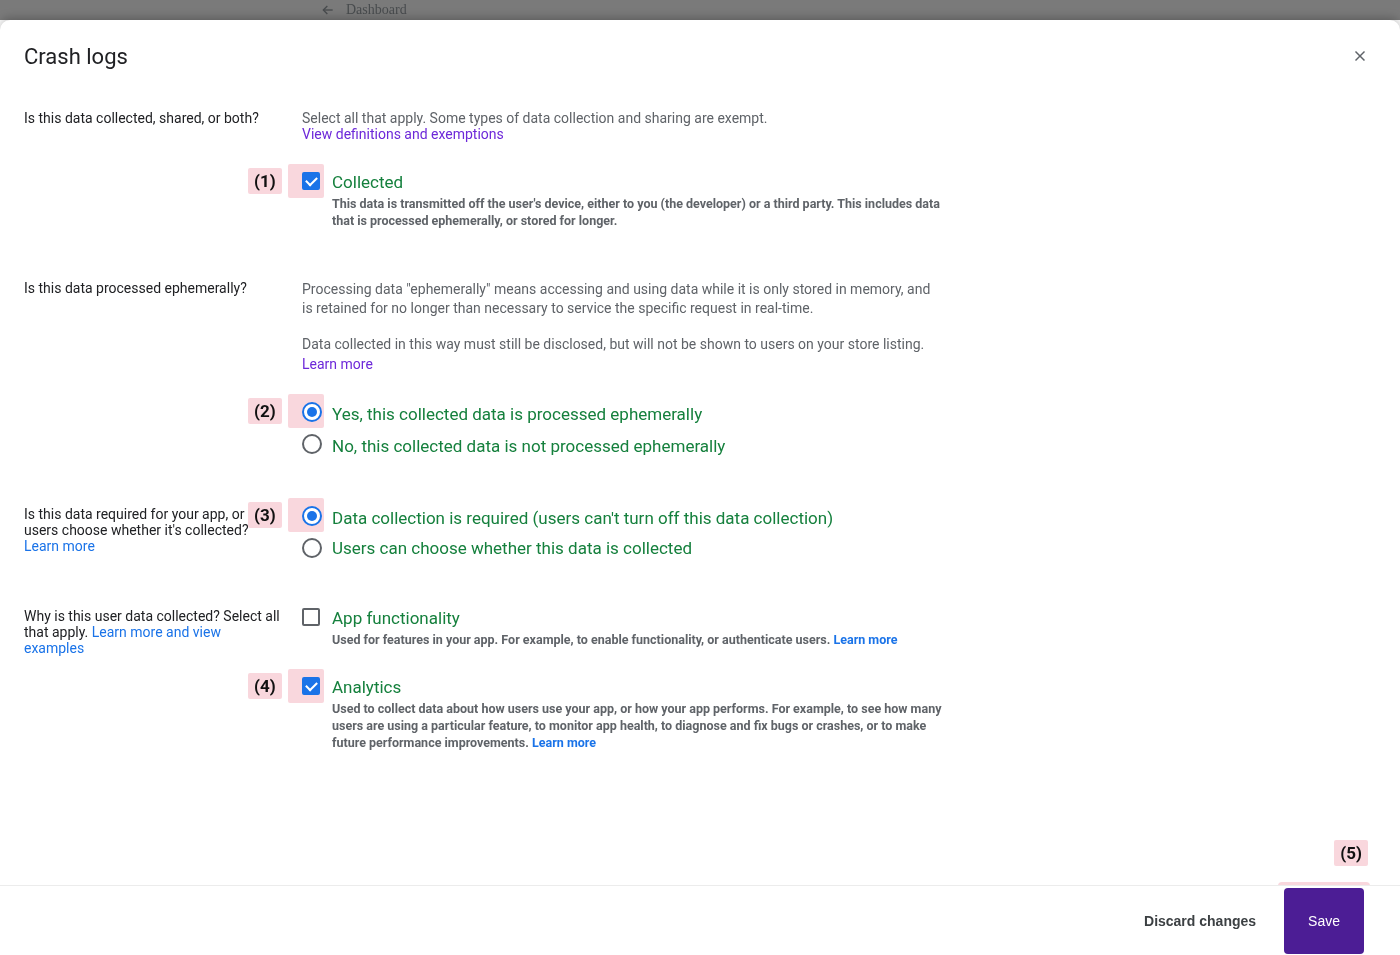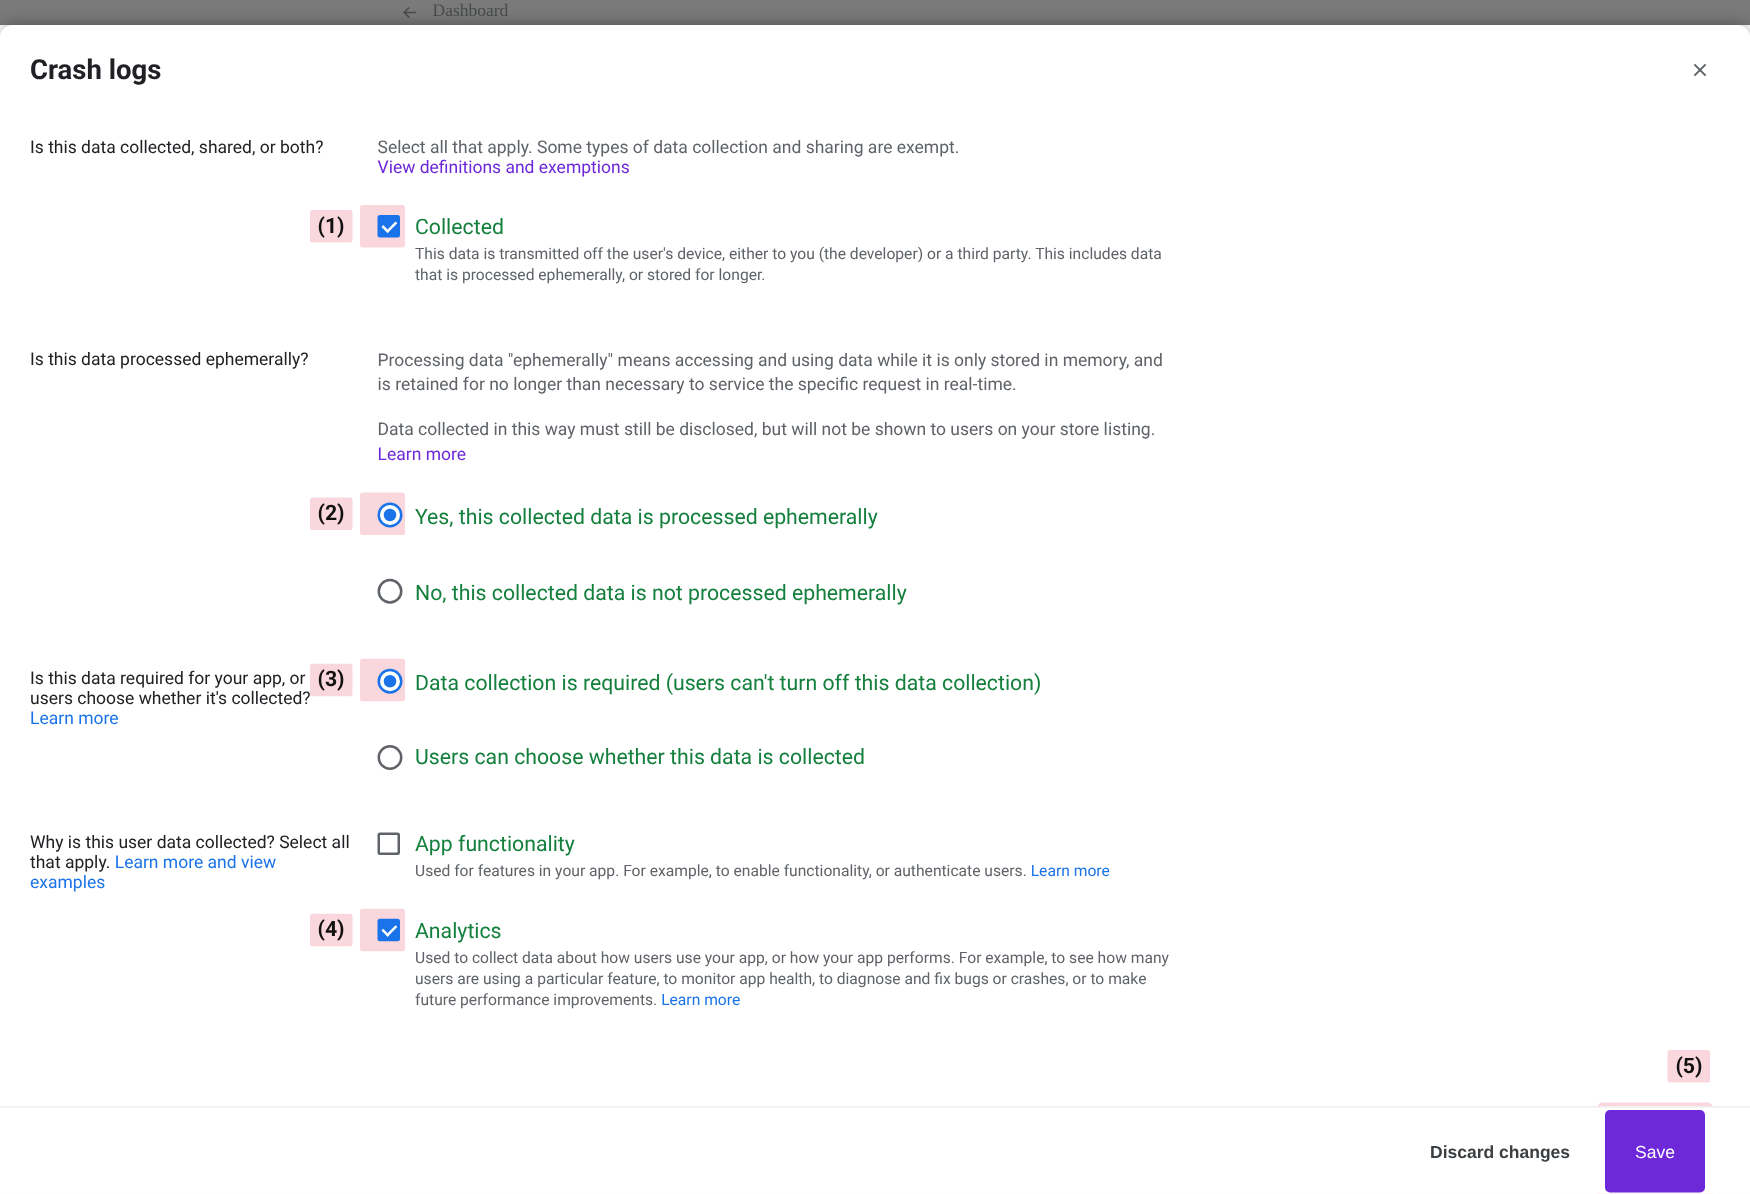--- a/index.html
+++ b/index.html
@@ -4,56 +4,56 @@
 <style>
   * { box-sizing: border-box; margin: 0; padding: 0; }
   html, body { width: 1400px; height: 955px; font-family: "Google Sans", Roboto, Arial, sans-serif; color: #202124; background:#fff; }
   
   .bg-strip { position:absolute; top:0; left:0; right:0; height:20px; background:#7a7a7a; z-index:0; }
   .bg-dashboard { position:absolute; top:0; left:320px; height:20px; color:#3c4043; font-size:14px; font-weight:500; display:flex; align-items:center; z-index:0; opacity:.8;font-family:Liberation Serif, serif;}
   .bg-dashboard svg { margin-right:10px; }
   
   .sheet { position:absolute; top:20px; left:0; right:0; bottom:0; background:#fff; border-radius:10px 10px 0 0; box-shadow:0 -2px 10px rgba(0,0,0,.25); z-index:1; display:flex; flex-direction:column; }
   .sheet-header { display:flex; align-items:center; justify-content:space-between; padding:22px 26px 0 24px; }
-  .sheet-title { font-size:22px; font-weight:700; color:#202124; }
+  .sheet-title { font-size:22px; font-weight:400; color:#202124; }
   .close-btn { width:28px; height:28px; display:flex; align-items:center; justify-content:center; cursor:pointer; border:none; background:none; color:#5f6368;}
   .close-btn svg { width:18px; height:18px; }
   .sheet-body { flex:1; overflow-y:auto; padding:40px 24px 20px 24px; }
   .row { display:flex; margin-bottom:50px; }
   .row:last-child { margin-bottom:20px; }
   .q-col { width:278px; padding-right:20px; font-size:14px; color:#202124; }
   .q-col a { color:#1a73e8; text-decoration:none; }
   .a-col { flex:1; max-width:640px; }
   .intro { font-size:14px; color:#5f6368; }
   .intro a, .a-col a { color:#6d28d9; text-decoration:none; }
   .para { font-size:14px; color:#5f6368; margin-bottom:16px; line-height:1.4; }
   .option { display:flex; align-items:flex-start; margin-top:28px; }
-  .option.tight { margin-top:39px; }
+  .option.tight { margin-top:10px; }
   .option.first { margin-top:30px; }
   .opt-input { width:30px; display:flex; justify-content:flex-start; padding-top:0px; }
   .opt-text { flex:1; }
   .opt-label { font-size:17px; color:#15803d; }
-  .opt-sub { font-size:12.5px; color:#5f6368; margin-top:4px; line-height:1.35; }
+  .opt-sub { font-size:12.5px; color:#5f6368; margin-top:4px; line-height:1.35;font-weight:bold; }
   .opt-sub a { color:#1a73e8; }
   
   .cbx { width:18px; height:18px; border:2px solid #5f6368; border-radius:2px; display:inline-flex; align-items:center; justify-content:center; cursor:pointer; background:#fff;}
   .cbx.checked { background:#1a73e8; border-color:#1a73e8; }
   .cbx.checked::after { content:""; width:5px; height:9px; border:solid #fff; border-width:0 2px 2px 0; transform: rotate(45deg) translate(-1px,-1px); }
   
   .rdo { width:20px; height:20px; border:2px solid #5f6368; border-radius:50%; display:inline-flex; align-items:center; justify-content:center; cursor:pointer; background:#fff;}
   .rdo.selected { border-color:#1a73e8; }
   .rdo.selected::after { content:""; width:10px; height:10px; border-radius:50%; background:#1a73e8; }
   
   .annot { position:relative; display:flex; align-items:center; }
   .annot-num { position:absolute; left:-54px; top:-4px; background:#f9d7dd; color:#111; font-weight:700; font-size:17px; padding:3px 6px; border-radius:2px; }
   .hl { position:absolute; left:-14px; top:-8px; width:36px; height:34px; background:#f9d7dd; border-radius:2px; z-index:-1; }
   
   .sheet-footer { height:70px; border-top:1px solid #ececec; display:flex; align-items:center; justify-content:flex-end; padding:0 36px; gap:28px; background:#fff;}
   .btn-text { font-size:14px; font-weight:700; color:#3c4043; cursor:pointer; background:none; border:none; }
-  .btn-primary { font-size:14px; font-weight:500; color:#fff; background:#6d28d9; border:none; border-radius:4px; padding:25px 24px; cursor:pointer; position:relative;}
+  .btn-primary { font-size:14px; font-weight:500; color:#fff; background:#4c1d95; border:none; border-radius:4px; padding:25px 24px; cursor:pointer; position:relative;}
   .save-wrap { position:relative; }
   .save-hl { position:absolute; left:-6px; top:-6px; right:-6px; bottom:-6px; background:#f9d7dd; border-radius:4px; z-index:-1;}
   .save-annot { position:absolute; right:-4px; top:-48px; background:#f9d7dd; color:#111; font-weight:700; font-size:17px; padding:3px 6px; border-radius:2px;}
 </style>
 </head>
 <body>
 
 <div class="bg-strip"></div>
 <div class="bg-dashboard">
   <svg width="16" height="16" viewBox="0 0 24 24" fill="none" stroke="#3c4043" stroke-width="2">

